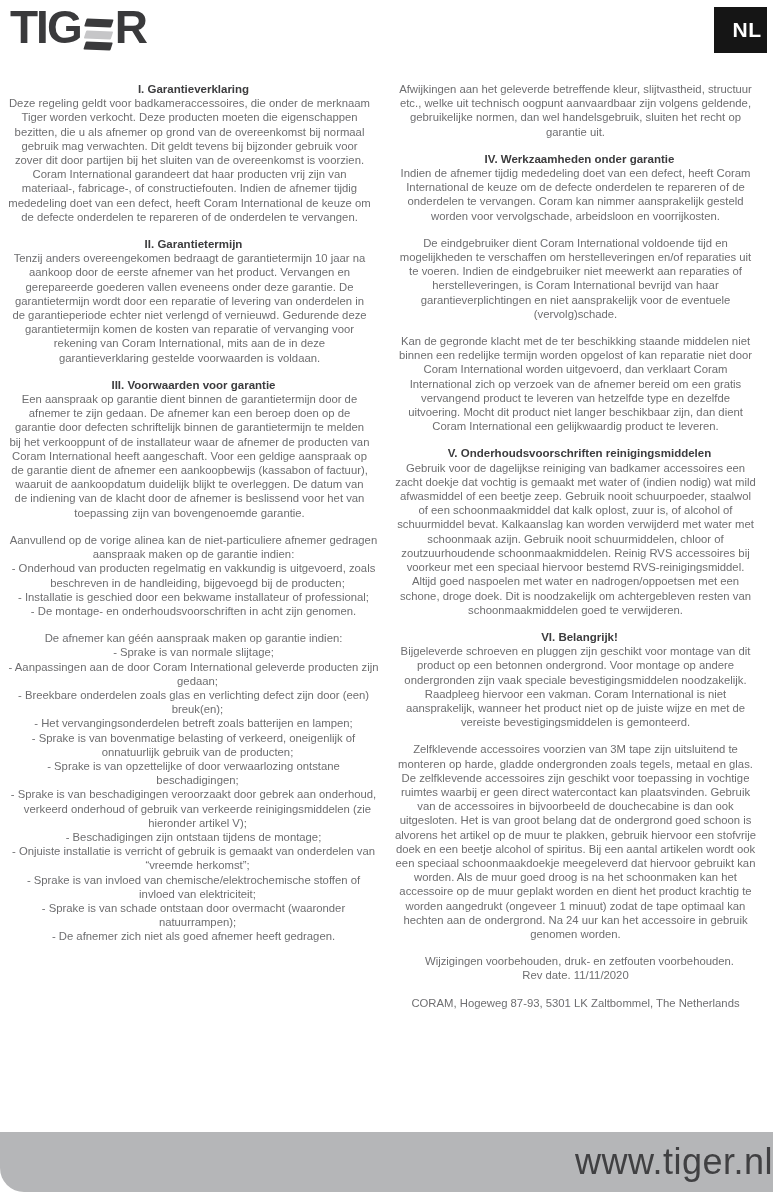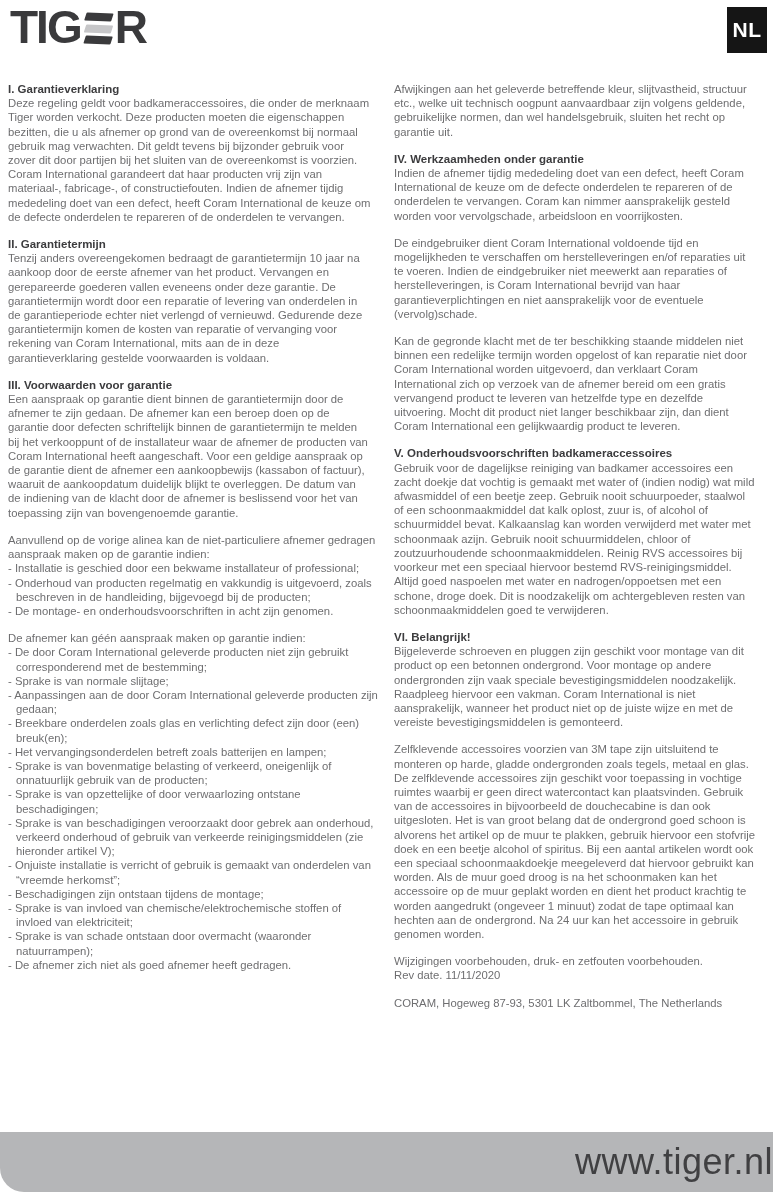--- a/index.html
+++ b/index.html
@@ -3,35 +3,35 @@
 <meta charset="utf-8">
 <style>
   html, body { margin:0; padding:0; background:#ffffff; }
   .page {
     position:relative; width:773px; height:1200px; background:#ffffff;
     font-family:"Liberation Sans", sans-serif; overflow:hidden;
   }
 
   
   .header { position:absolute; top:0; left:0; width:773px; height:80px; }
-  .logo { position:absolute; left:10px; top:4px; display:flex; align-items:center; }
+  .logo { position:absolute; left:10px; top:4px; display:flex; align-items:flex-end; }
   .logo-txt { font-size:46px; line-height:1; font-weight:700; color:#3a3a3c; letter-spacing:-2px; }
   .logo-e { display:inline-flex; flex-direction:column; justify-content:space-between;
             width:27px; height:31px; margin:2px 3px 0 4px; transform:rotate(2deg); }
   .logo-e .bar { height:8px; background:#3a3a3c; transform:skewX(-16deg); border-radius:1px; }
   .logo-e .bar.mid { background:#c6c6c8; }
   .doc-title { position:absolute; left:201px; top:24px; font-size:15.5px; font-weight:700;
                letter-spacing:1.8px; color:#2e2e30; white-space:nowrap; }
   .nl-badge { position:absolute; right:6px; top:7px; width:40px; height:46px; background:#151515;
               color:#ffffff; font-size:21px; font-weight:700; display:flex; align-items:center;
-              justify-content:center; letter-spacing:0.5px; }
+              justify-content:center; letter-spacing:0.5px;padding-left:13px; }
 
   
   .columns { position:absolute; top:82px; left:8px; width:757px; display:flex; gap:15px; }
-  .col { width:371px; font-size:11.3px; line-height:14.2px; color:#6e6e70; }
+  .col { width:371px; font-size:11.3px; line-height:14.2px; color:#6e6e70;text-align:center; }
   .col h3 { margin:0; font-size:11.5px; line-height:14.2px; font-weight:700; color:#3c3c3e; }
   .col p { margin:0 8px 13px 0; }
   .col p.tight { margin:0; }
   ul.dash-list { list-style:none; margin:0 0 13px 0; padding:0; }
   ul.dash-list li { padding-left:8px; text-indent:-8px; }
 
   
   .footer-bar { position:absolute; left:0; top:1132px; width:773px; height:60px;
                 background:#b5b6b8; border-radius:0 0 0 24px; box-sizing:border-box;
                 display:flex; align-items:center; justify-content:flex-end; }
@@ -62,52 +62,51 @@
       <p>Deze regeling geldt voor badkameraccessoires, die onder de merknaam Tiger worden verkocht. Deze producten moeten die eigenschappen bezitten, die u als afnemer op grond van de overeenkomst bij normaal gebruik mag verwachten. Dit geldt tevens bij bijzonder gebruik voor zover dit door partijen bij het sluiten van de overeenkomst is voorzien. Coram International garandeert dat haar producten vrij zijn van materiaal-, fabricage-, of constructiefouten. Indien de afnemer tijdig mededeling doet van een defect, heeft Coram International de keuze om de defecte onderdelen te repareren of de onderdelen te vervangen.</p>
 
       <h3>II. Garantietermijn</h3>
       <p>Tenzij anders overeengekomen bedraagt de garantietermijn 10 jaar na aankoop door de eerste afnemer van het product. Vervangen en gerepareerde goederen vallen eveneens onder deze garantie. De garantietermijn wordt door een reparatie of levering van onderdelen in de garantieperiode echter niet verlengd of vernieuwd. Gedurende deze garantietermijn komen de kosten van reparatie of vervanging voor rekening van Coram International, mits aan de in deze garantieverklaring gestelde voorwaarden is voldaan.</p>
 
       <h3>III. Voorwaarden voor garantie</h3>
       <p>Een aanspraak op garantie dient binnen de garantietermijn door de afnemer te zijn gedaan. De afnemer kan een beroep doen op de garantie door defecten schriftelijk binnen de garantietermijn te melden bij het verkooppunt of de installateur waar de afnemer de producten van Coram International heeft aangeschaft. Voor een geldige aanspraak op de garantie dient de afnemer een aankoopbewijs (kassabon of factuur), waaruit de aankoopdatum duidelijk blijkt te overleggen. De datum van de indiening van de klacht door de afnemer is beslissend voor het van toepassing zijn van bovengenoemde garantie.</p>
 
       <p class="tight">Aanvullend op de vorige alinea kan de niet-particuliere afnemer gedragen aanspraak maken op de garantie indien:</p>
       <ul class="dash-list">
+          <li>- Onderhoud van producten regelmatig en vakkundig is uitgevoerd, zoals beschreven in de handleiding, bijgevoegd bij de producten;</li>
           <li>- Installatie is geschied door een bekwame installateur of professional;</li>
-          <li>- Onderhoud van producten regelmatig en vakkundig is uitgevoerd, zoals beschreven in de handleiding, bijgevoegd bij de producten;</li>
           <li>- De montage- en onderhoudsvoorschriften in acht zijn genomen.</li>
         </ul>
 
       <p class="tight">De afnemer kan géén aanspraak maken op garantie indien:</p>
       <ul class="dash-list">
-          <li>- De door Coram International geleverde producten niet zijn gebruikt corresponderend met de bestemming;</li>
           <li>- Sprake is van normale slijtage;</li>
           <li>- Aanpassingen aan de door Coram International geleverde producten zijn gedaan;</li>
           <li>- Breekbare onderdelen zoals glas en verlichting defect zijn door (een) breuk(en);</li>
           <li>- Het vervangingsonderdelen betreft zoals batterijen en lampen;</li>
           <li>- Sprake is van bovenmatige belasting of verkeerd, oneigenlijk of onnatuurlijk gebruik van de producten;</li>
           <li>- Sprake is van opzettelijke of door verwaarlozing ontstane beschadigingen;</li>
           <li>- Sprake is van beschadigingen veroorzaakt door gebrek aan onderhoud, verkeerd onderhoud of gebruik van verkeerde reinigingsmiddelen (zie hieronder artikel V);</li>
+          <li>- Beschadigingen zijn ontstaan tijdens de montage;</li>
           <li>- Onjuiste installatie is verricht of gebruik is gemaakt van onderdelen van “vreemde herkomst”;</li>
-          <li>- Beschadigingen zijn ontstaan tijdens de montage;</li>
           <li>- Sprake is van invloed van chemische/elektrochemische stoffen of invloed van elektriciteit;</li>
           <li>- Sprake is van schade ontstaan door overmacht (waaronder natuurrampen);</li>
           <li>- De afnemer zich niet als goed afnemer heeft gedragen.</li>
         </ul>
     </div>
 
     <div class="col">
       <p>Afwijkingen aan het geleverde betreffende kleur, slijtvastheid, structuur etc., welke uit technisch oogpunt aanvaardbaar zijn volgens geldende, gebruikelijke normen, dan wel handelsgebruik, sluiten het recht op garantie uit.</p>
 
       <h3>IV. Werkzaamheden onder garantie</h3>
       <p>Indien de afnemer tijdig mededeling doet van een defect, heeft Coram International de keuze om de defecte onderdelen te repareren of de onderdelen te vervangen. Coram kan nimmer aansprakelijk gesteld worden voor vervolgschade, arbeidsloon en voorrijkosten.</p>
       <p>De eindgebruiker dient Coram International voldoende tijd en mogelijkheden te verschaffen om herstelleveringen en/of reparaties uit te voeren. Indien de eindgebruiker niet meewerkt aan reparaties of herstelleveringen, is Coram International bevrijd van haar garantieverplichtingen en niet aansprakelijk voor de eventuele (vervolg)schade.</p>
       <p>Kan de gegronde klacht met de ter beschikking staande middelen niet binnen een redelijke termijn worden opgelost of kan reparatie niet door Coram International worden uitgevoerd, dan verklaart Coram International zich op verzoek van de afnemer bereid om een gratis vervangend product te leveren van hetzelfde type en dezelfde uitvoering. Mocht dit product niet langer beschikbaar zijn, dan dient Coram International een gelijkwaardig product te leveren.</p>
 
-      <h3>V. Onderhoudsvoorschriften badkameraccessoires</h3>
+      <h3>V. Onderhoudsvoorschriften reinigingsmiddelen</h3>
       <p>Gebruik voor de dagelijkse reiniging van badkamer accessoires een zacht doekje dat vochtig is gemaakt met water of (indien nodig) wat mild afwasmiddel of een beetje zeep. Gebruik nooit schuurpoeder, staalwol of een schoonmaakmiddel dat kalk oplost, zuur is, of alcohol of schuurmiddel bevat. Kalkaanslag kan worden verwijderd met water met schoonmaak azijn. Gebruik nooit schuurmiddelen, chloor of zoutzuurhoudende schoonmaakmiddelen. Reinig RVS accessoires bij voorkeur met een speciaal hiervoor bestemd RVS-reinigingsmiddel. Altijd goed naspoelen met water en nadrogen/oppoetsen met een schone, droge doek. Dit is noodzakelijk om achtergebleven resten van schoonmaakmiddelen goed te verwijderen.</p>
 
       <h3>VI. Belangrijk!</h3>
       <p>Bijgeleverde schroeven en pluggen zijn geschikt voor montage van dit product op een betonnen ondergrond. Voor montage op andere ondergronden zijn vaak speciale bevestigingsmiddelen noodzakelijk. Raadpleeg hiervoor een vakman. Coram International is niet aansprakelijk, wanneer het product niet op de juiste wijze en met de vereiste bevestigingsmiddelen is gemonteerd.</p>
       <p>Zelfklevende accessoires voorzien van 3M tape zijn uitsluitend te monteren op harde, gladde ondergronden zoals tegels, metaal en glas. De zelfklevende accessoires zijn geschikt voor toepassing in vochtige ruimtes waarbij er geen direct watercontact kan plaatsvinden. Gebruik van de accessoires in bijvoorbeeld de douchecabine is dan ook uitgesloten. Het is van groot belang dat de ondergrond goed schoon is alvorens het artikel op de muur te plakken, gebruik hiervoor een stofvrije doek en een beetje alcohol of spiritus. Bij een aantal artikelen wordt ook een speciaal schoonmaakdoekje meegeleverd dat hiervoor gebruikt kan worden. Als de muur goed droog is na het schoonmaken kan het accessoire op de muur geplakt worden en dient het product krachtig te worden aangedrukt (ongeveer 1 minuut) zodat de tape optimaal kan hechten aan de ondergrond. Na 24 uur kan het accessoire in gebruik genomen worden.</p>
 
       <p class="tight">Wijzigingen voorbehouden, druk- en zetfouten voorbehouden.</p>
       <p>Rev date. 11/11/2020</p>
 
       <p>CORAM, Hogeweg 87-93, 5301 LK Zaltbommel, The Netherlands</p>

